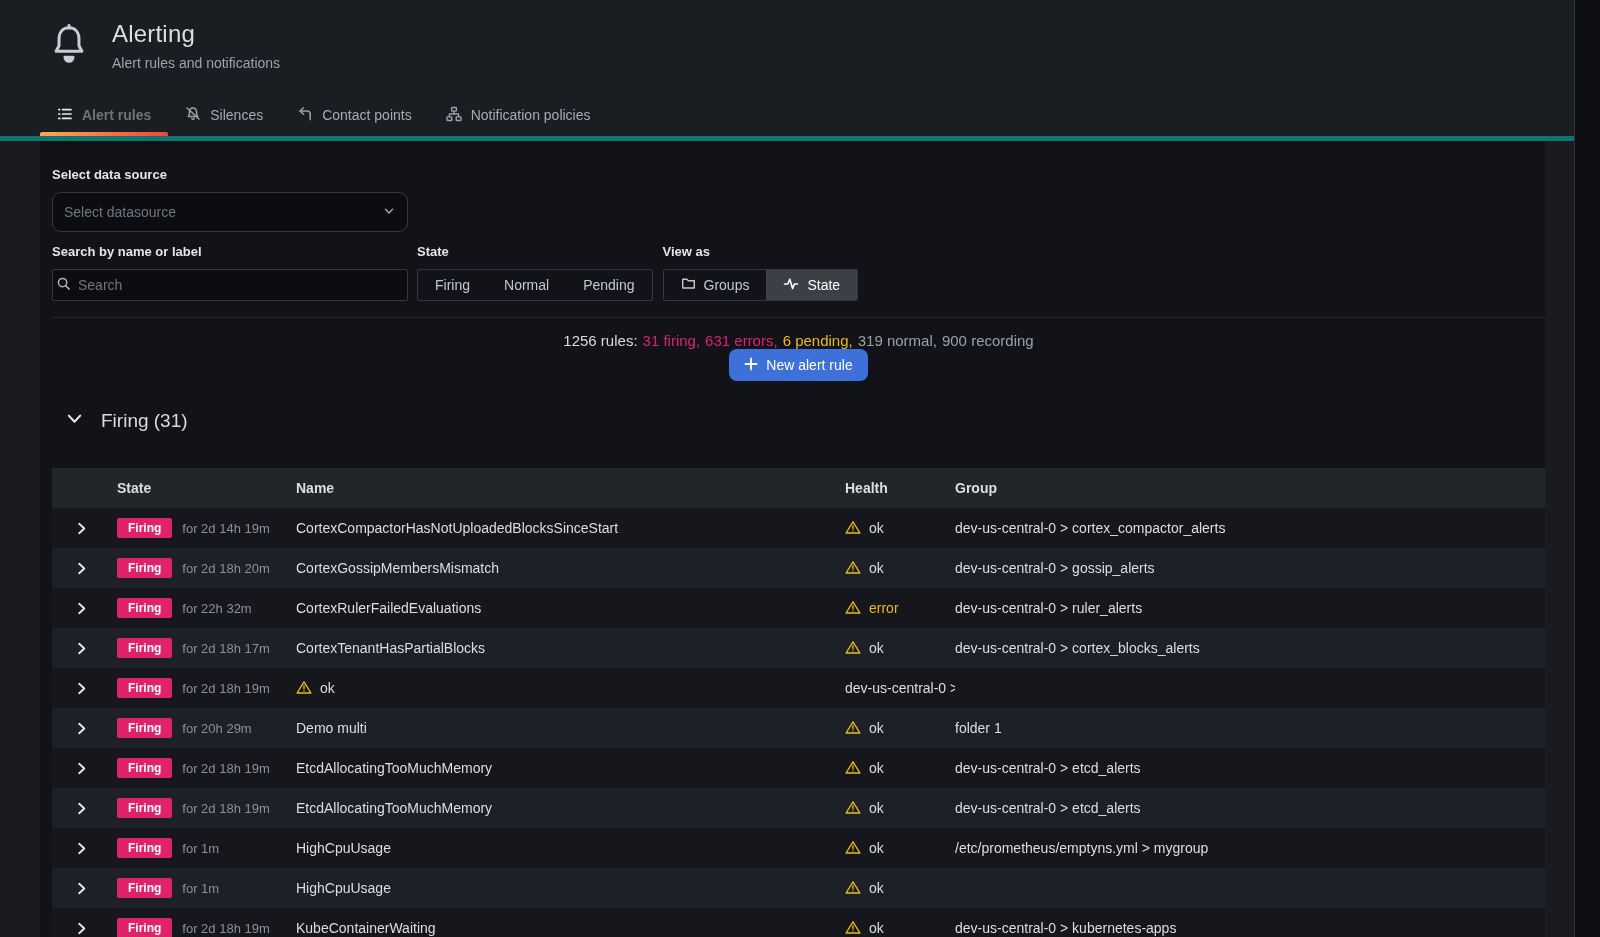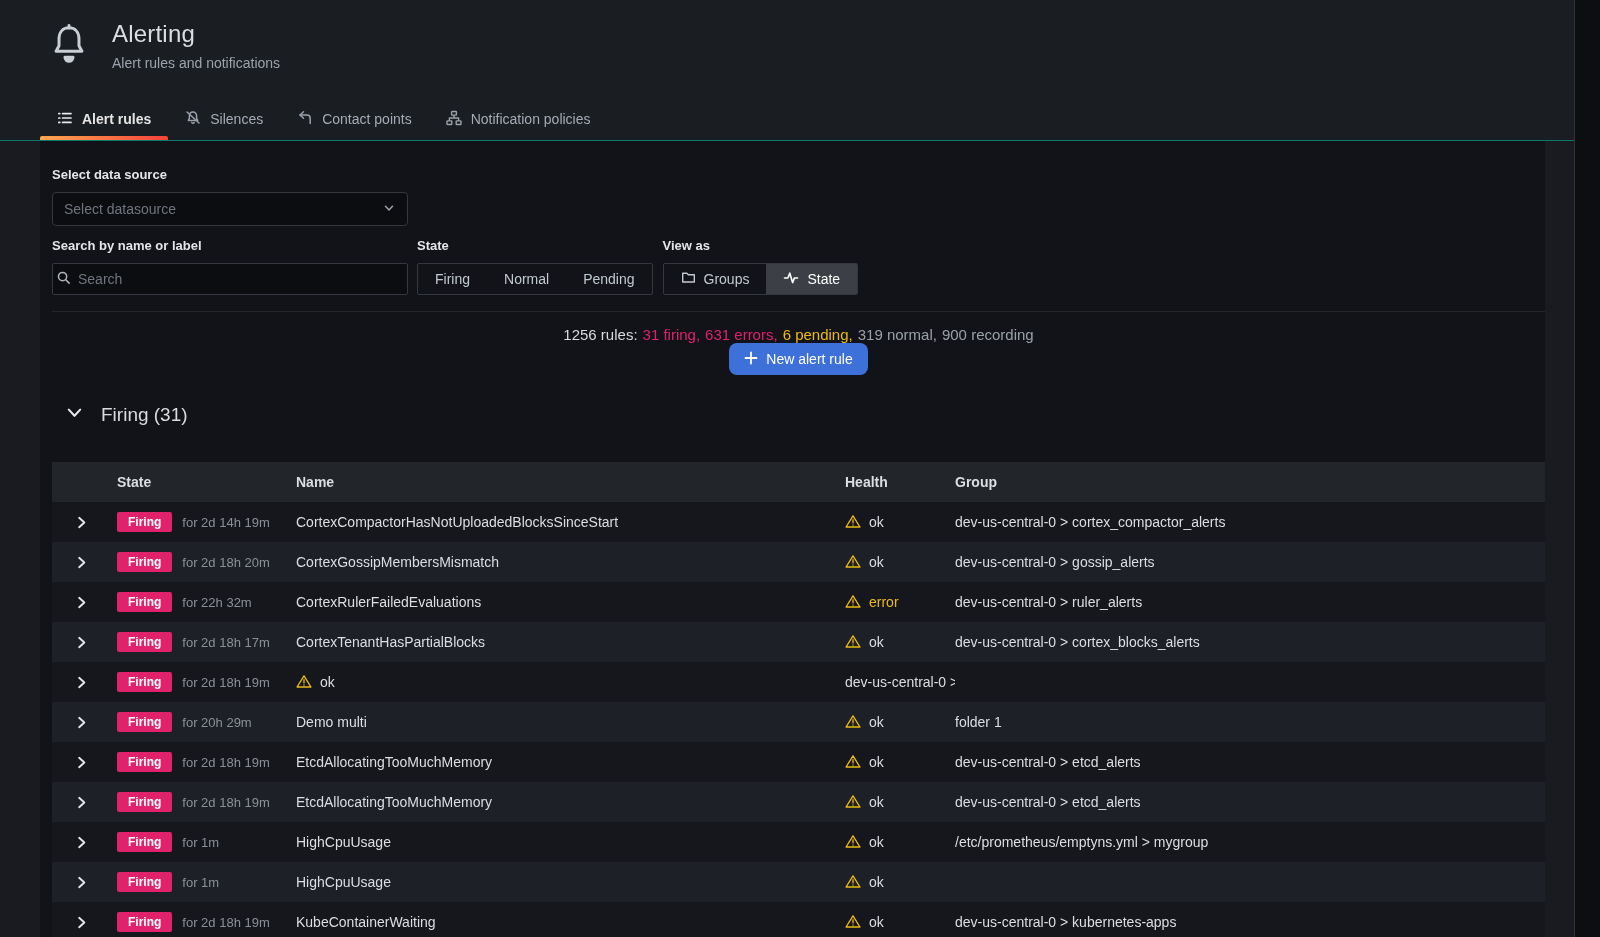--- a/index.html
+++ b/index.html
@@ -7,50 +7,50 @@
   body {
     background:#191b20;
     font-family:"Liberation Sans", sans-serif;
     position:relative;
     color:#d8dade;
   }
 
   
   .top-band {
     position:absolute; top:0; left:0; width:1600px; height:141px;
-    background:#1a1d22; border-bottom:1px solid #0f766e;
+    background:#1a1d22; border-bottom:5px solid #0f766e;
   }
   .page-header { position:absolute; top:20px; left:48px; display:flex; align-items:flex-start; }
   .bell-wrap { width:42px; margin-right:22px; margin-top:2px; }
   .page-titles .title { font-size:24px; font-weight:500; color:#dcdee3; letter-spacing:.2px; }
   .page-titles .subtitle { font-size:14px; color:#9da3ab; margin-top:7px; }
 
   .tabs { position:absolute; bottom:0; left:40px; display:flex; }
   .tab {
     position:relative; display:flex; align-items:center; gap:9px;
     padding:0 17px; height:42px; font-size:14px; color:#a5abb4; cursor:pointer;
   }
   .tab svg { stroke:#9aa1aa; }
-  .tab.active { color:#e5e5e5; font-weight:bold; }
+  .tab.active { color:#737373; font-weight:bold; }
   .tab.active svg { stroke:#e9eaec; }
   .tab.active::after {
     content:""; position:absolute; left:0; right:0; bottom:0; height:4px;
     background:linear-gradient(90deg,#ffa84e,#f4433a); border-radius:2px 2px 0 0;
   }
 
   
   .content {
     position:absolute; top:141px; left:40px; width:1505px; height:796px;
     background:#111318; padding:26px 0 0 12px;
   }
 
   .field-label { font-size:13px; font-weight:bold; color:#e3e5e9; height:17px; }
   .ds-select {
-    margin-top:8px; width:356px; height:34px; background:#0c0d11;
-    border:1px solid #33383f; border-radius:4px;
+    margin-top:8px; width:356px; height:40px; background:#0c0d11;
+    border:1px solid #33383f; border-radius:9px;
     display:flex; align-items:center; justify-content:space-between;
     padding:0 11px; font-size:14px; color:#70757e; cursor:pointer;
   }
 
   .filter-row { display:flex; margin-top:12px; align-items:flex-start; }
   .filter-col .control { margin-top:8px; }
   .search-box {
     width:356px; height:32px; background:#0c0d11; border:1px solid #33383f; border-radius:2px;
     display:flex; align-items:center; padding:0 3px; gap:7px;
   }

